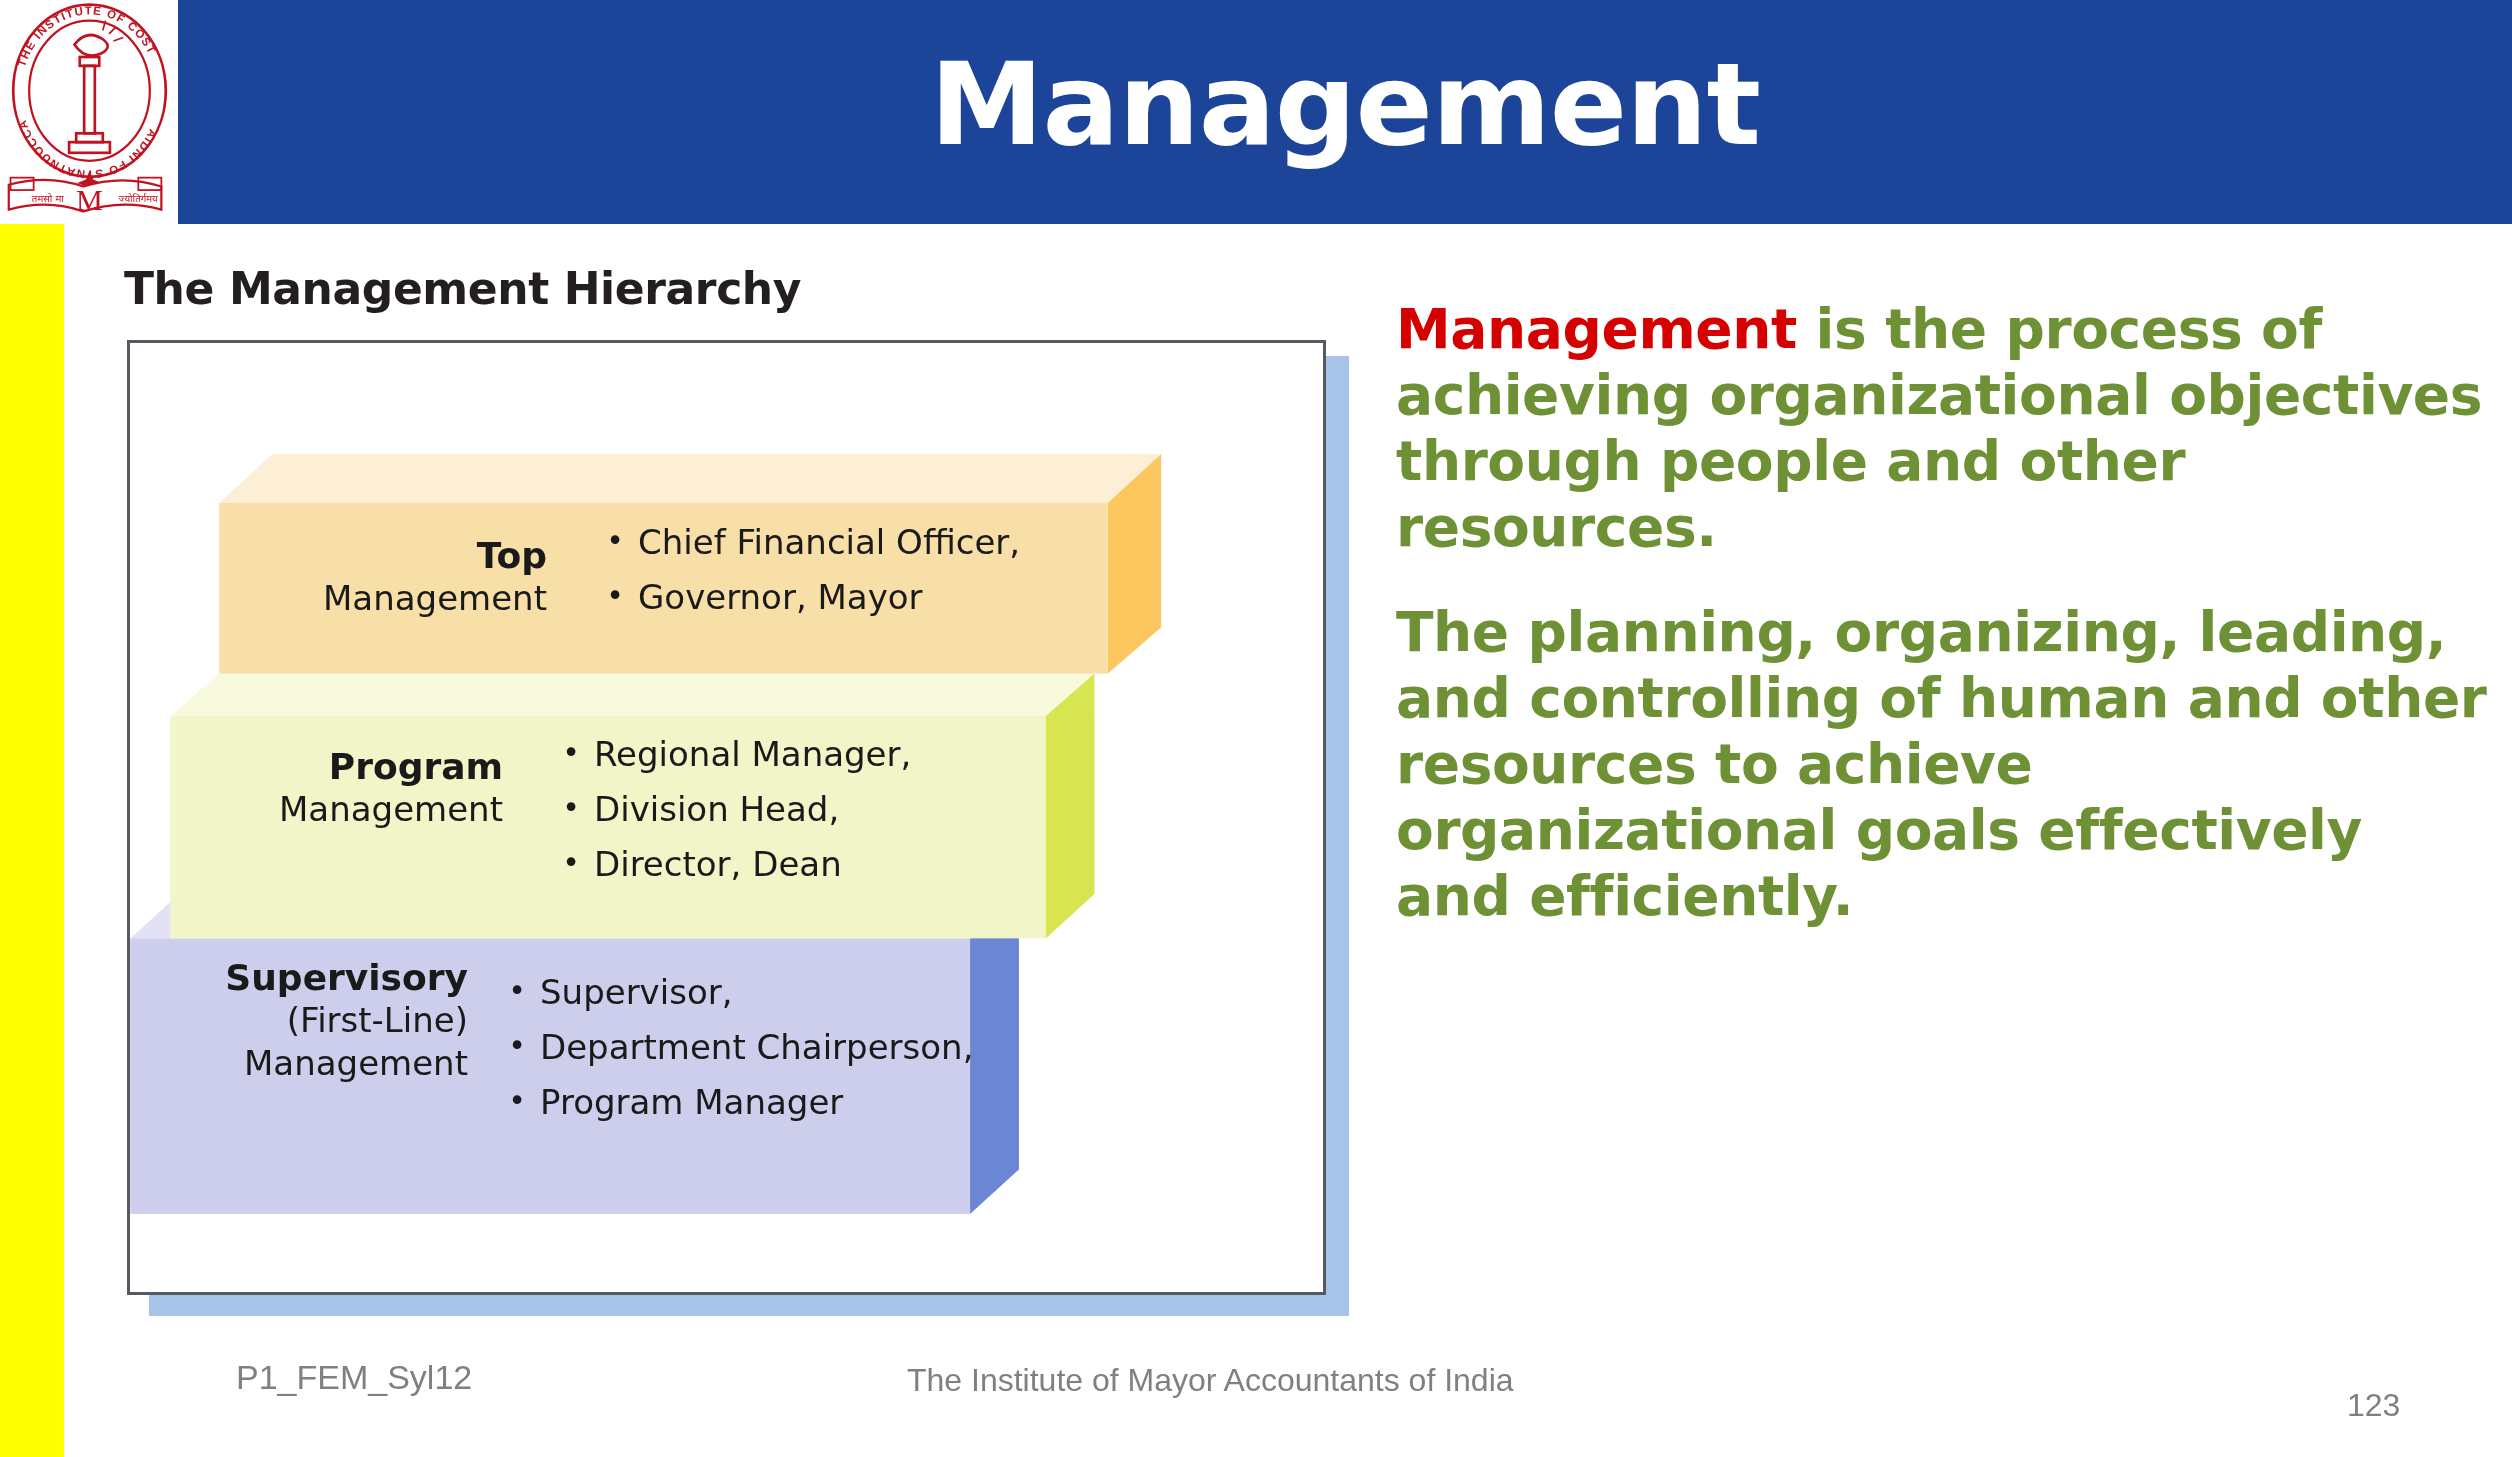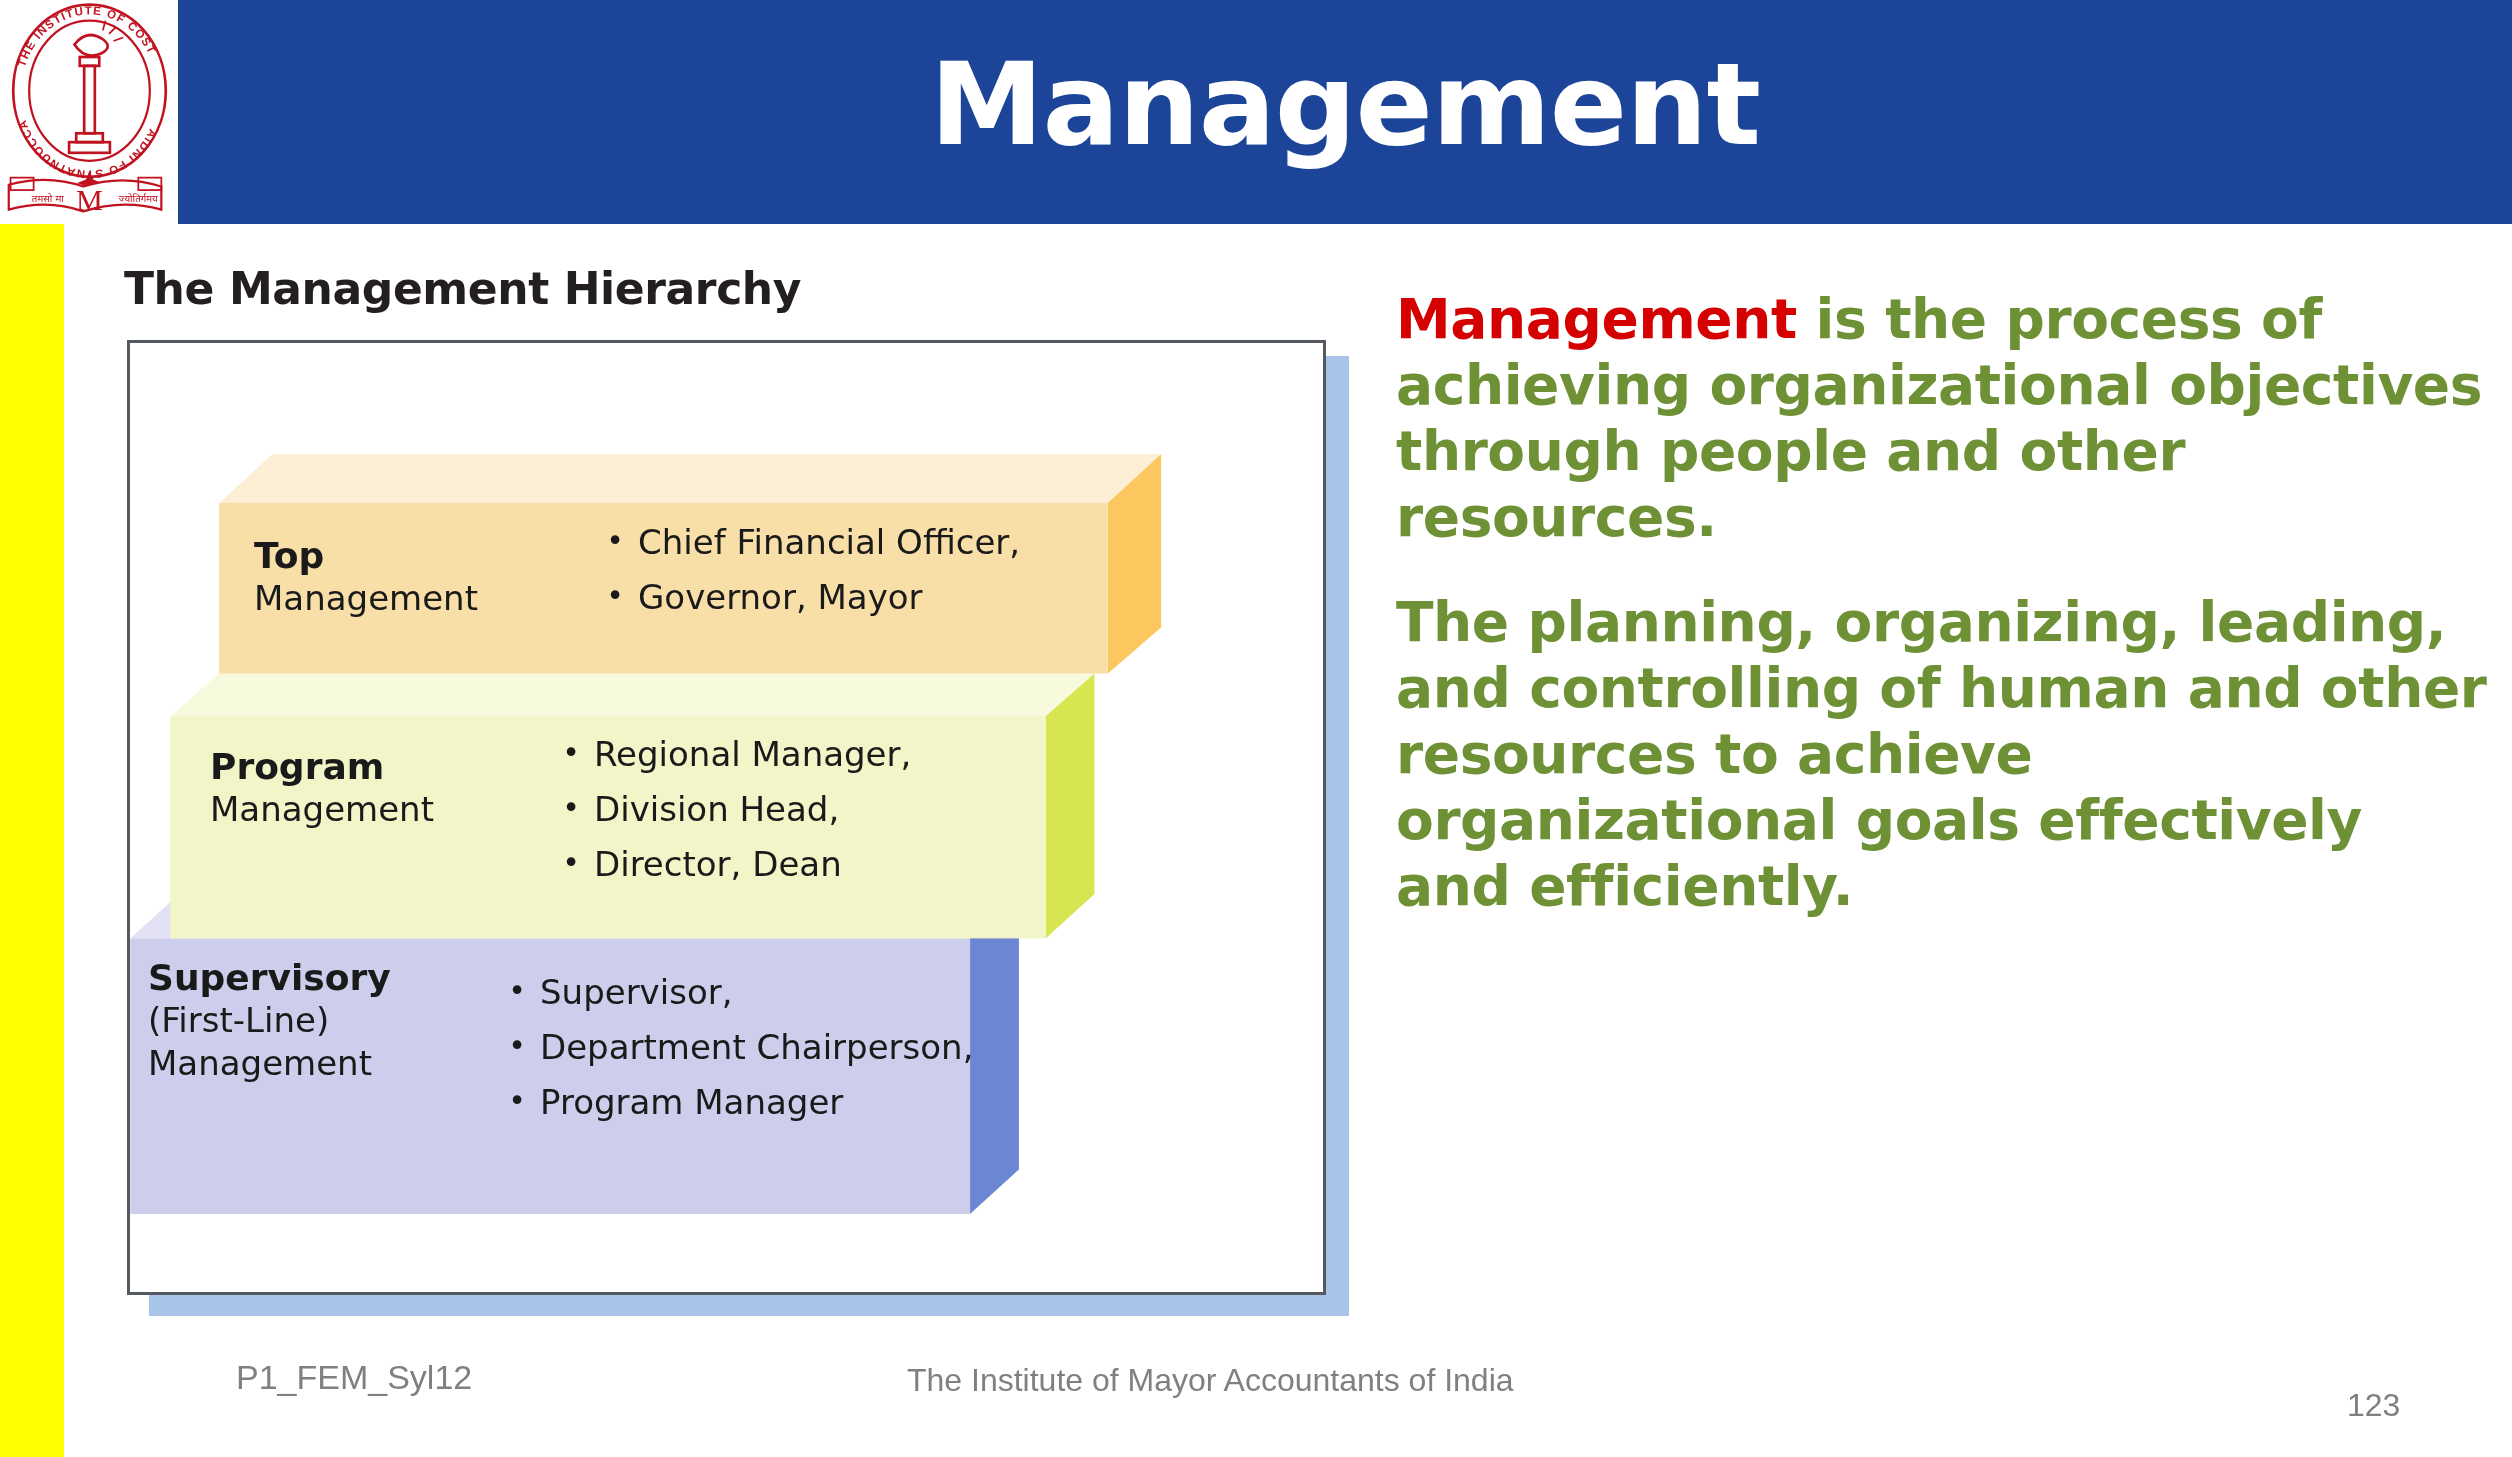--- a/index.html
+++ b/index.html
@@ -49,38 +49,38 @@
     background:#a8c3e8;
   }
   #diagram-frame{
     position:absolute; left:127px; top:340px; width:1193px; height:949px;
     background:#ffffff;
     border:3.6px solid #555a60;
     overflow:hidden;
   }
   .tier{ position:absolute; }
   .tier-label{
-    position:absolute; text-align:left; color:#1a1a1a;
+    position:absolute; text-align:right; color:#1a1a1a;
     font-family:"DejaVu Sans", sans-serif;
   }
   .tier-label .strong{ display:block; font-weight:bold; font-size:36px; line-height:43px;}
   .tier-label .sub{ display:block; font-weight:normal; font-size:34px; line-height:43px;}
   .tier-bullets{
     position:absolute; list-style:none; margin:0; padding:0;
     color:#1a1a1a; font-family:"DejaVu Sans", sans-serif;
     font-size:34px; line-height:55px;
   }
   .tier-bullets li{ position:relative; padding-left:37px; white-space:nowrap; }
   .tier-bullets li:before{
     content:"\2022"; position:absolute; left:5.3px; top:-1.8px; font-size:30px;
   }
 
   
   #body-text{
-    position:absolute; left:1396px; top:286px; width:1093px;
+    position:absolute; left:1396px; top:296px; width:1093px;
   }
   #body-text p{
     margin:0 0 39px 0;
     color:#6f9136;
     font-family:"DejaVu Sans", sans-serif;
     font-weight:bold;
     font-size:55px;
     line-height:66px;
     letter-spacing:-0.4px;
   }

